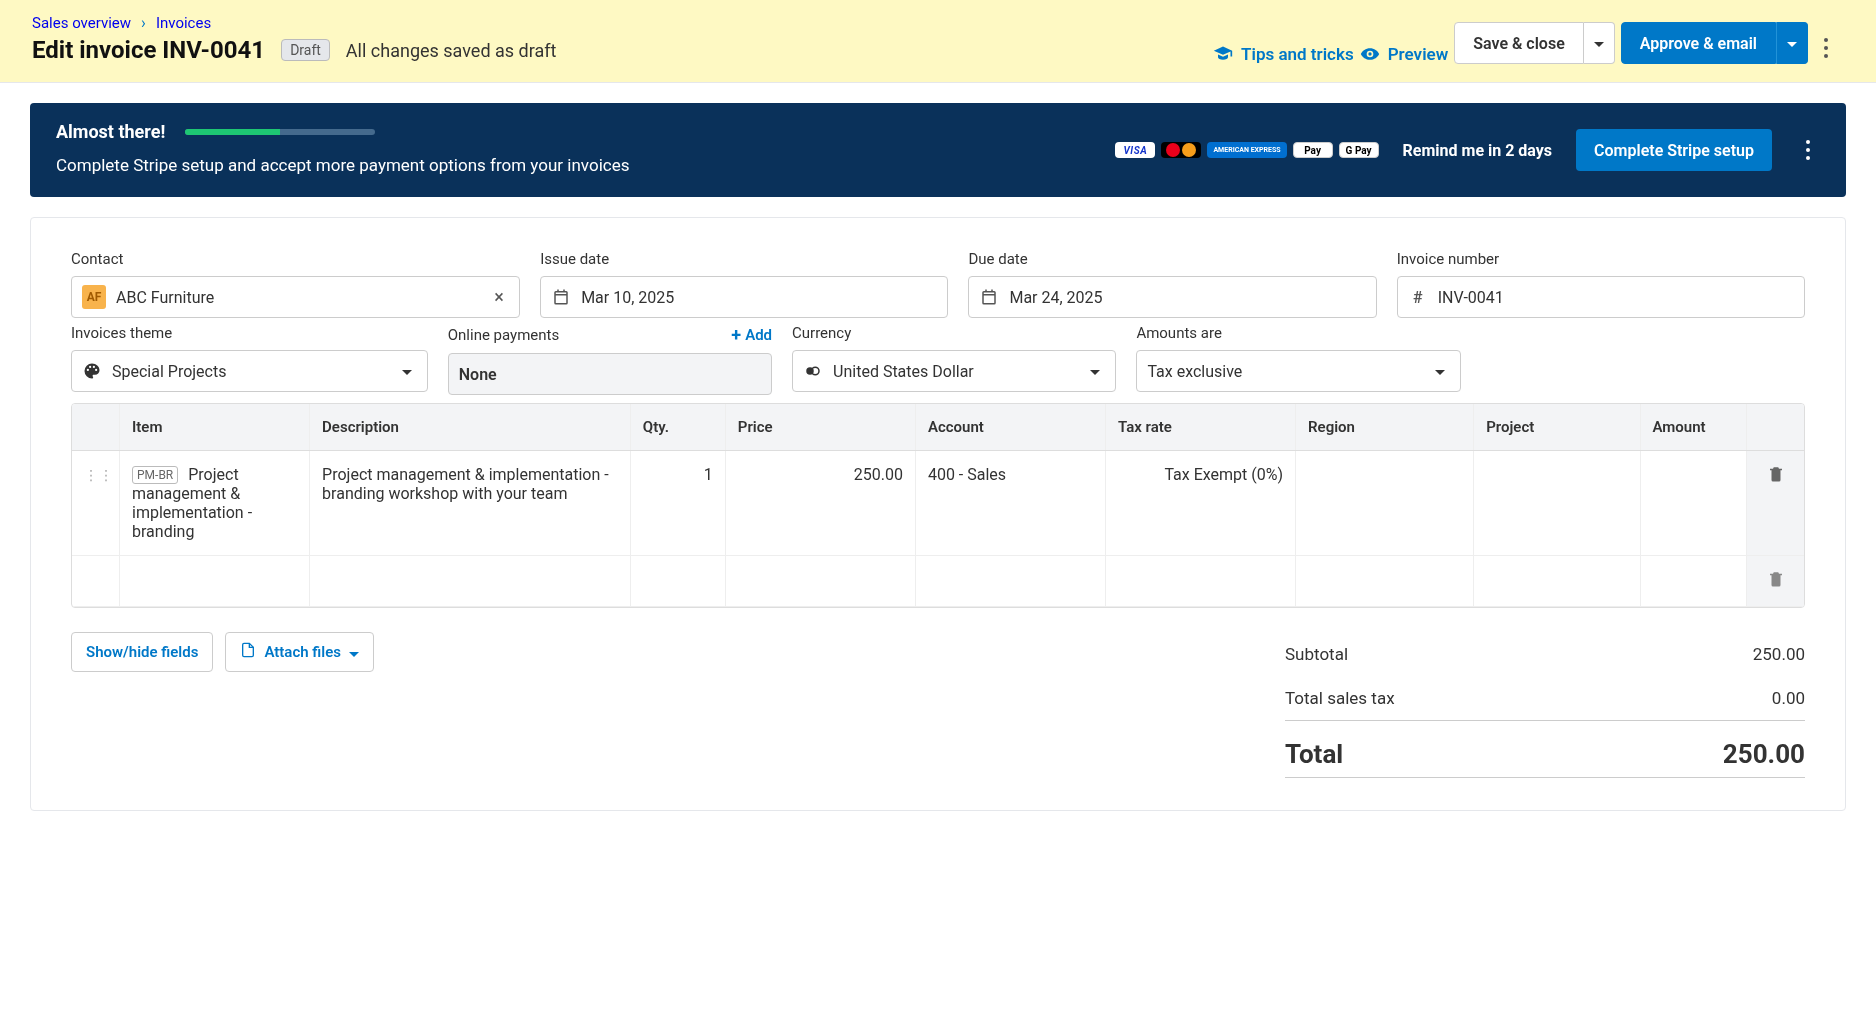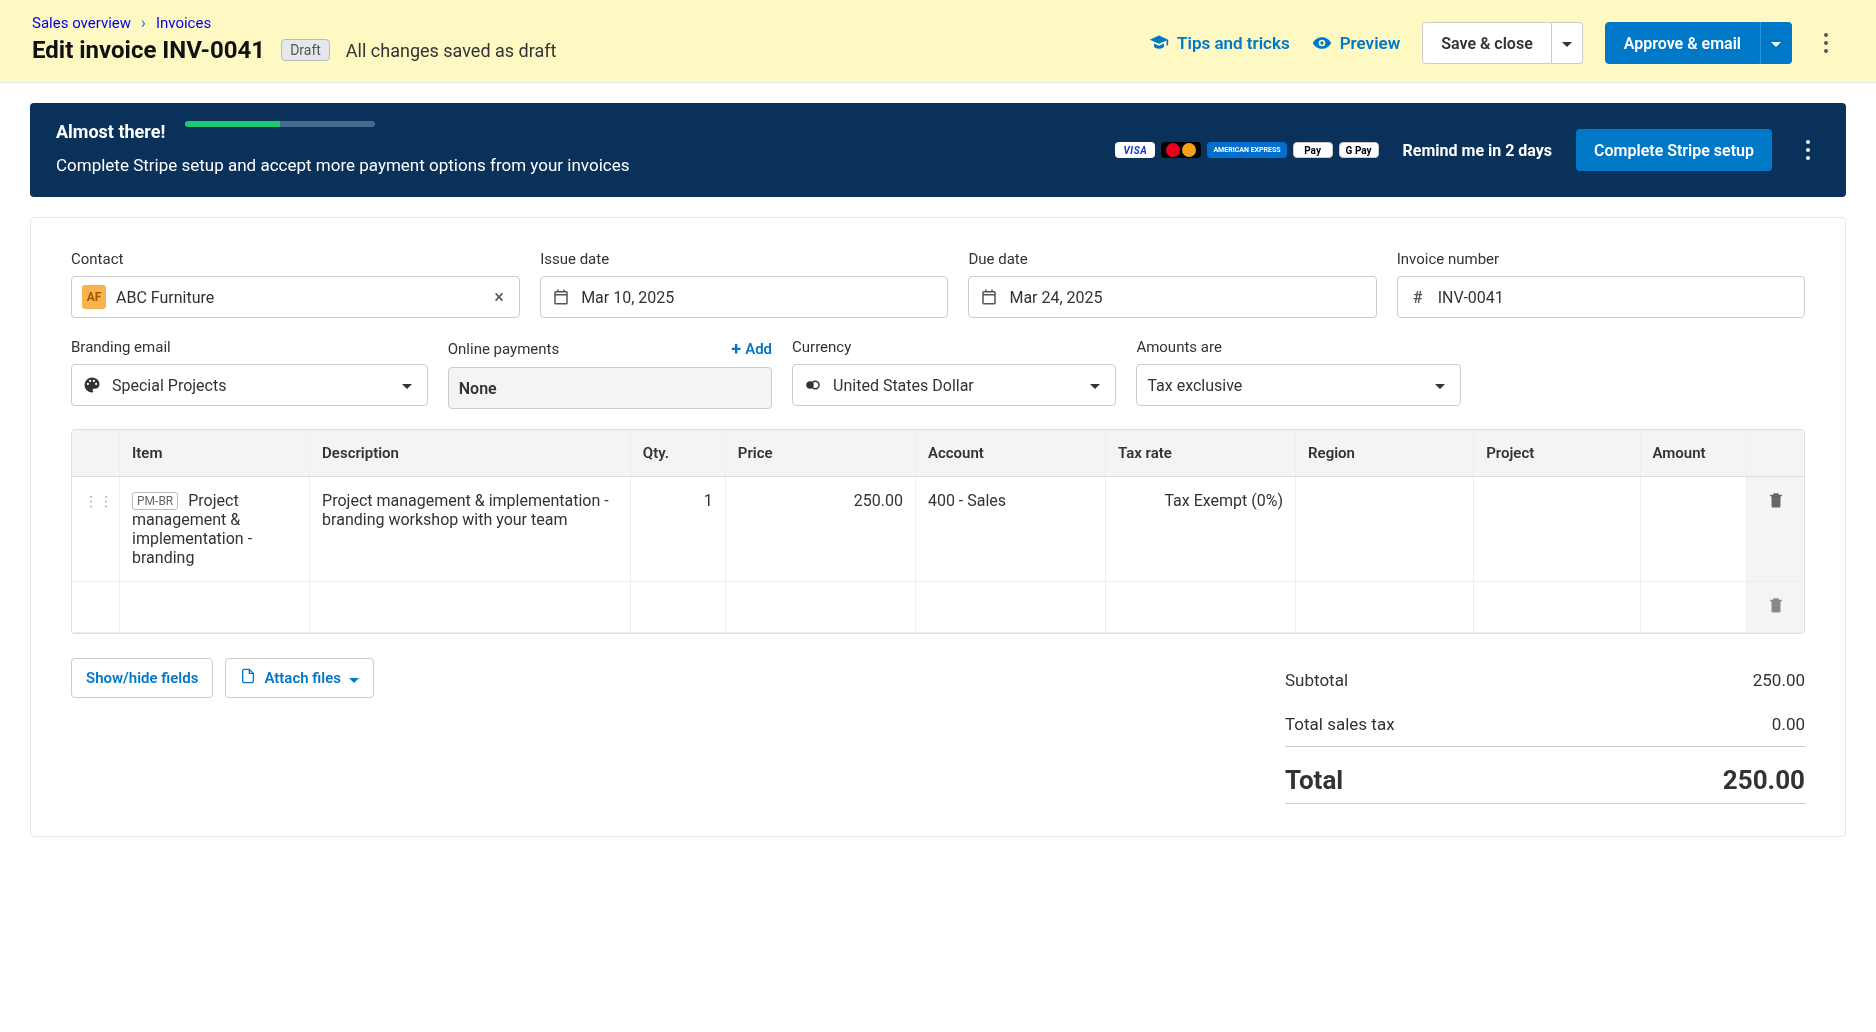--- a/index.html
+++ b/index.html
@@ -48,22 +48,22 @@
     background: #e5e7eb;
     color: #555;
     border: 1px solid #bbb;
     border-radius: 4px;
     font-size: 14px;
     padding: 2px 8px;
   }
   .saved-text { font-size: 18px; color: #333; text-align: right; }
   .header-right {
     display: flex;
-    align-items: center;
-    gap: 22px;
+    align-items: flex-end;
+    gap: 6px;
   }
   .hr-link {
     color: #0078c8;
     font-size: 17px;
     display: flex;
     align-items: center;
     gap: 8px;
     font-weight: 600;
   }
   .icon-sm { width: 20px; height: 20px; display: inline-flex; align-items: center; justify-content: center; }
@@ -111,21 +111,21 @@
     border-radius: 4px;
     padding: 18px 26px;
     display: flex;
     align-items: center;
     justify-content: space-between;
     gap: 30px;
   }
   .banner-left {}
   .banner-title-row {
     display: flex;
-    align-items: flex-start;
+    align-items: center;
     gap: 20px;
     margin-bottom: 10px;
   }
   .banner-title { font-weight: 700; font-size: 18px; }
   .progress {
     width: 190px; height: 6px;
     background: #456a8d;
     border-radius: 3px;
     overflow: hidden;
     position: relative;
@@ -168,21 +168,21 @@
   .card {
     margin-top: 20px;
     border: 1px solid #e5e7eb;
     border-radius: 4px;
     background: #fff;
     padding: 32px 40px;
   }
   .field-row {
     display: flex;
     gap: 20px;
-    margin-bottom: 20px;
+    margin-bottom: 6px;
   }
   .field { flex: 1; display: flex; flex-direction: column; gap: 8px; }
   .field-label { font-size: 15px; color: #333; display:flex; justify-content:space-between; align-items:center; }
   .add-link { color: #0078c8; font-weight: 600; font-size:15px; display:flex; align-items:center; gap:4px; }
   .input {
     height: 42px;
     border: 1px solid #ccc;
     border-radius: 4px;
     display: flex;
     align-items: center;
@@ -415,21 +415,21 @@
           <div class="field-label">Invoice number</div>
           <div class="input">
             <span class="prefix-icon" style="color:#555;font-weight:600;">#</span>
             <span>INV-0041</span>
           </div>
         </div>
       </div>
 
       <div class="field-row">
         <div class="field" style="flex:1.1">
-          <div class="field-label">Branding email</div>
+          <div class="field-label">Invoices theme</div>
           <div class="input">
             <span class="prefix-icon">
               <svg viewBox="0 0 24 24" width="18" height="18" fill="#333">
                   <path d="M12 2a10 10 0 000 20c.83 0 1.5-.67 1.5-1.5 0-.39-.15-.74-.39-1.01-.23-.26-.36-.61-.36-.99 0-.83.67-1.5 1.5-1.5H16a6 6 0 006-6c0-4.97-4.48-9-10-9zM6.5 12a1.5 1.5 0 110-3 1.5 1.5 0 010 3zm3-4a1.5 1.5 0 110-3 1.5 1.5 0 010 3zm5 0a1.5 1.5 0 110-3 1.5 1.5 0 010 3zm3 4a1.5 1.5 0 110-3 1.5 1.5 0 010 3z"></path>
                 </svg>
             </span>
             <span>Special Projects</span>
             <span class="suffix-icon caret-down"></span>
           </div>
         </div>

